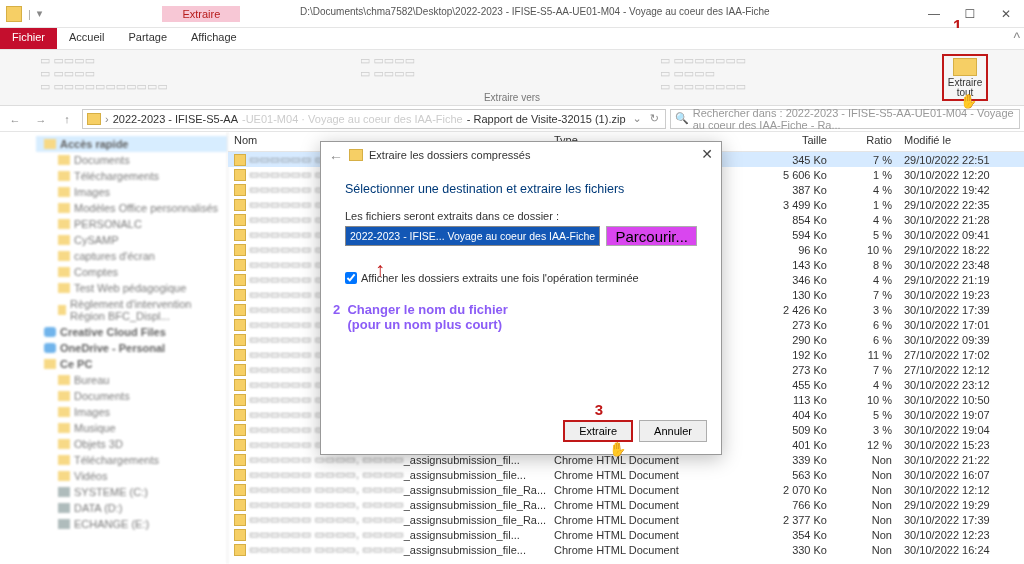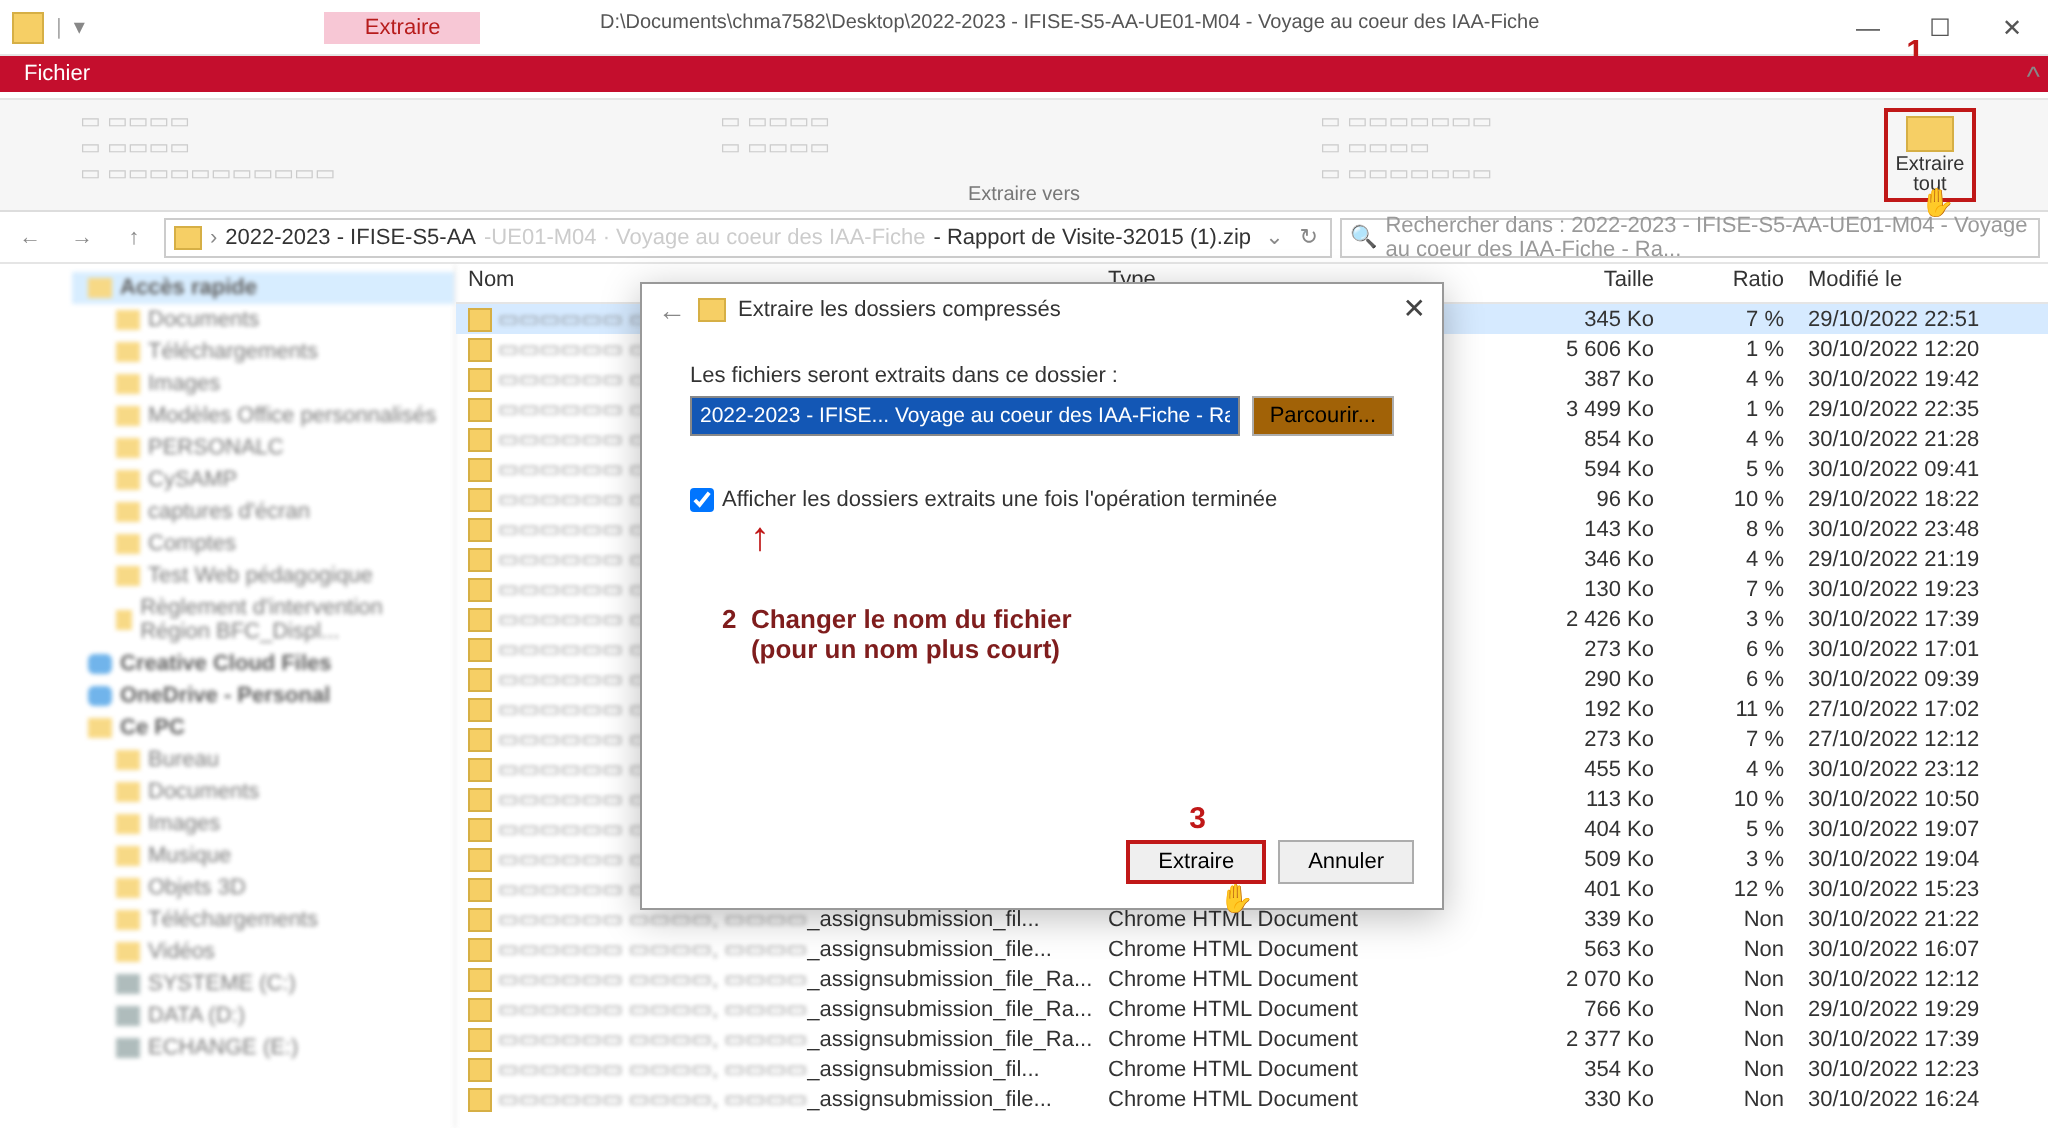--- a/index.html
+++ b/index.html
@@ -9,21 +9,21 @@
   .titlebar { height: 28px; background: #fff; border-bottom: 1px solid #e5e5e5; display: flex; align-items: center; position: relative; }
   .titlebar .qat { display: flex; gap: 6px; padding-left: 6px; align-items: center; }
   .titlebar .qat-icon { width: 16px; height: 16px; background: #f6cf65; border: 1px solid #d6af45; }
   .titlebar .tab-contextual { margin-left: 120px; background: #f7c7d5; color: #b71c1c; padding: 2px 20px; font-size: 11px; }
   .titlebar .breadcrumb { position: absolute; left: 300px; top: 6px; color: #555; font-size: 10px; }
   .titlebar .winbtns { position: absolute; right: 0; top: 0; display: flex; }
   .titlebar .winbtn { width: 36px; height: 28px; display: flex; align-items: center; justify-content: center; color: #555; font-size: 12px; }
   .annot-1 { position: absolute; right: 62px; top: 18px; color: #c01818; font-weight: bold; font-size: 16px; }
 
   
-  .ribbon-tabs { height: 22px; background: #fff; display: flex; border-bottom: 1px solid #e5e5e5; position: relative; flex-direction: column; }
+  .ribbon-tabs { height: 22px; background: #fff; display: flex; border-bottom: 1px solid #e5e5e5; position: relative; }
   .ribbon-tabs .tab { padding: 3px 12px; font-size: 11px; color: #333; }
   .ribbon-tabs .tab.file { background: #c40e2d; color: #fff; }
   .ribbon-tabs .tab.active { border-bottom: 2px solid #c40e2d; }
   .ribbon-minbtn { position: absolute; right: 4px; top: 2px; color: #888; font-size: 14px; }
 
   
   .ribbon { height: 56px; background: #f6f6f6; border-bottom: 1px solid #ddd; position: relative; }
   .ribbon .group-label { position: absolute; bottom: 2px; left: 50%; transform: translateX(-50%); color: #777; font-size: 10px; }
   .extract-all { position: absolute; right: 36px; top: 4px; width: 46px; border: 2px solid #c01818; text-align: center; padding: 2px 0 1px; }
   .extract-all .folder { width: 24px; height: 18px; background: #f6cf65; border: 1px solid #d6af45; margin: 0 auto 2px; }
@@ -69,29 +69,29 @@
   .dialog .chrome .bk { color: #888; font-size: 14px; margin-right: 6px; }
   .dialog .chrome .fic { width: 14px; height: 12px; background: #f6cf65; border:1px solid #d6af45; margin-right: 6px; }
   .dialog .chrome .title { font-size: 11px; }
   .dialog .chrome .x { position:absolute; right:8px; top:4px; font-size:14px; color:#444;}
   .dialog .body { padding: 14px 24px 12px; }
   .dialog .h { color: #003a79; font-size: 12.5px; margin-bottom: 14px; }
   .dialog .lab { font-size: 11px; margin-bottom: 4px; }
   .dialog .pathrow { display:flex; gap:6px; }
   .dialog input[type=text] { flex:1; height:20px; border:1px solid #888; background:#1357b5; color:#fff; padding:0 4px; font-size:10.5px; }
   .dialog input[type=text].shown { background:#1357b5; }
-  .dialog .browse { height:20px; padding:0 8px; font-size:11px; background:#a16207; border:1px solid #adadad;}
+  .dialog .browse { height:20px; padding:0 8px; font-size:15px; background:#d946ef; border:1px solid #adadad;}
   .dialog .chk { margin-top:26px; display:flex; align-items:flex-end; gap:4px; font-size:11px;}
   .dialog .chk input { width:12px; height:12px; }
   .dialog .btns { position:absolute; right:14px; bottom:12px; display:flex; gap:6px; }
   .dialog .btn { height:22px; padding:0 14px; font-size:11px; background:#efefef; border:1px solid #adadad;}
   .dialog .btn.primary { border:2px solid #c01818; }
   .dialog .cursor2 { position:absolute; right:94px; bottom:-3px; font-size:14px; }
   .arrow-up { position:absolute; left:54px; top:116px; color:#c01818; font-size:20px; font-weight:bold; }
-  .annot-2 { position:absolute; left:40px; top:160px; color:#7f1d1d; font-size:13px; font-weight:bold; line-height:15px; }
+  .annot-2 { position:absolute; left:12px; top:160px; color:#8b5cf6; font-size:13px; font-weight:bold; line-height:15px; }
   .annot-2 .sub { font-weight:bold; }
   .annot-3 { position:absolute; right:118px; bottom:36px; color:#c01818; font-size:15px; font-weight:bold; }
 </style>
 </head>
 <body>
 
 <div class="titlebar">
   <div class="qat">
     <span class="qat-icon"></span>
     <span style="color:#aaa">|</span>
@@ -539,20 +539,21 @@
 </div>
 
 <div class="dialog">
   <div class="chrome">
     <span class="bk">←</span>
     <span class="fic"></span>
     <span class="title">Extraire les dossiers compressés</span>
     <span class="x">✕</span>
   </div>
   <div class="body">
+    <div class="h">Sélectionner une destination et extraire les fichiers</div>
     <div class="lab">Les fichiers seront extraits dans ce dossier :</div>
     <div class="pathrow">
       <input type="text" class="shown" value="2022-2023 - IFISE... Voyage au coeur des IAA-Fiche - Rapport de Visite-32015 (1)" style="">
       <button class="browse">Parcourir...</button>
     </div>
     <div class="arrow-up">↑</div>
     <div class="annot-2">
       <span>2</span>&nbsp;&nbsp;<span>Changer le nom du fichier</span><br>
       &nbsp;&nbsp;&nbsp;&nbsp;<span class="sub">(pour un nom plus court)</span>
     </div>

